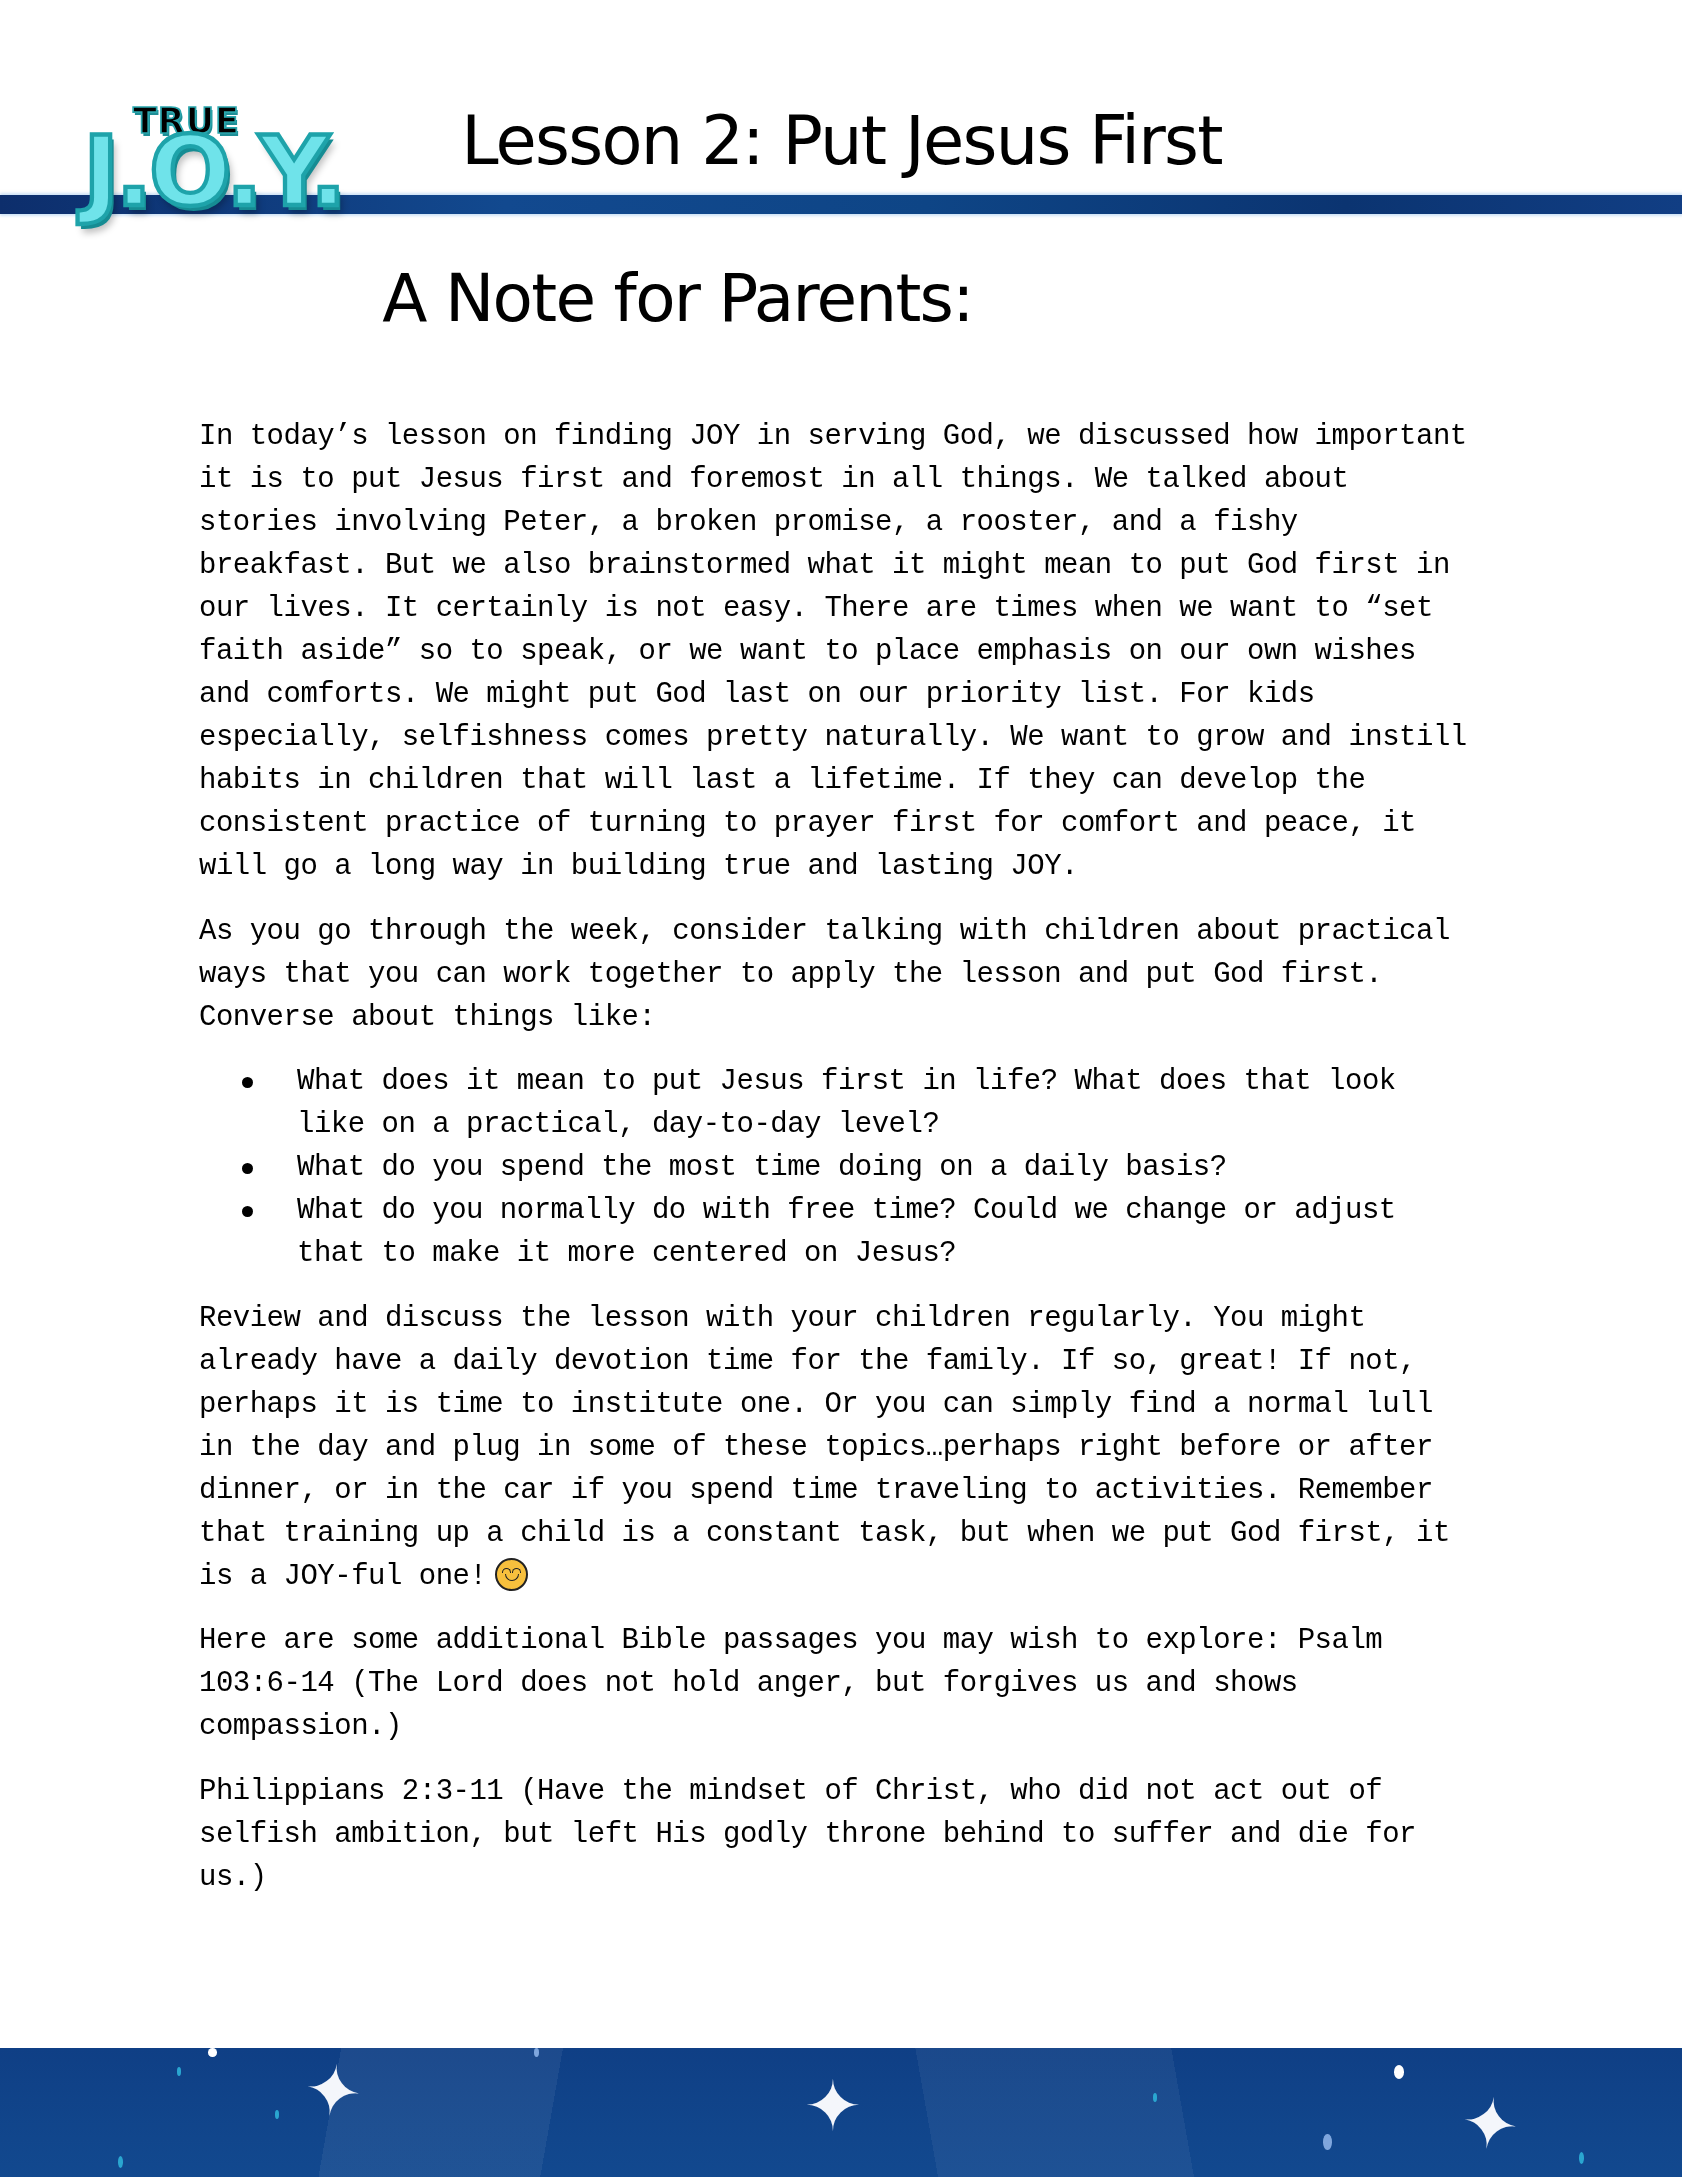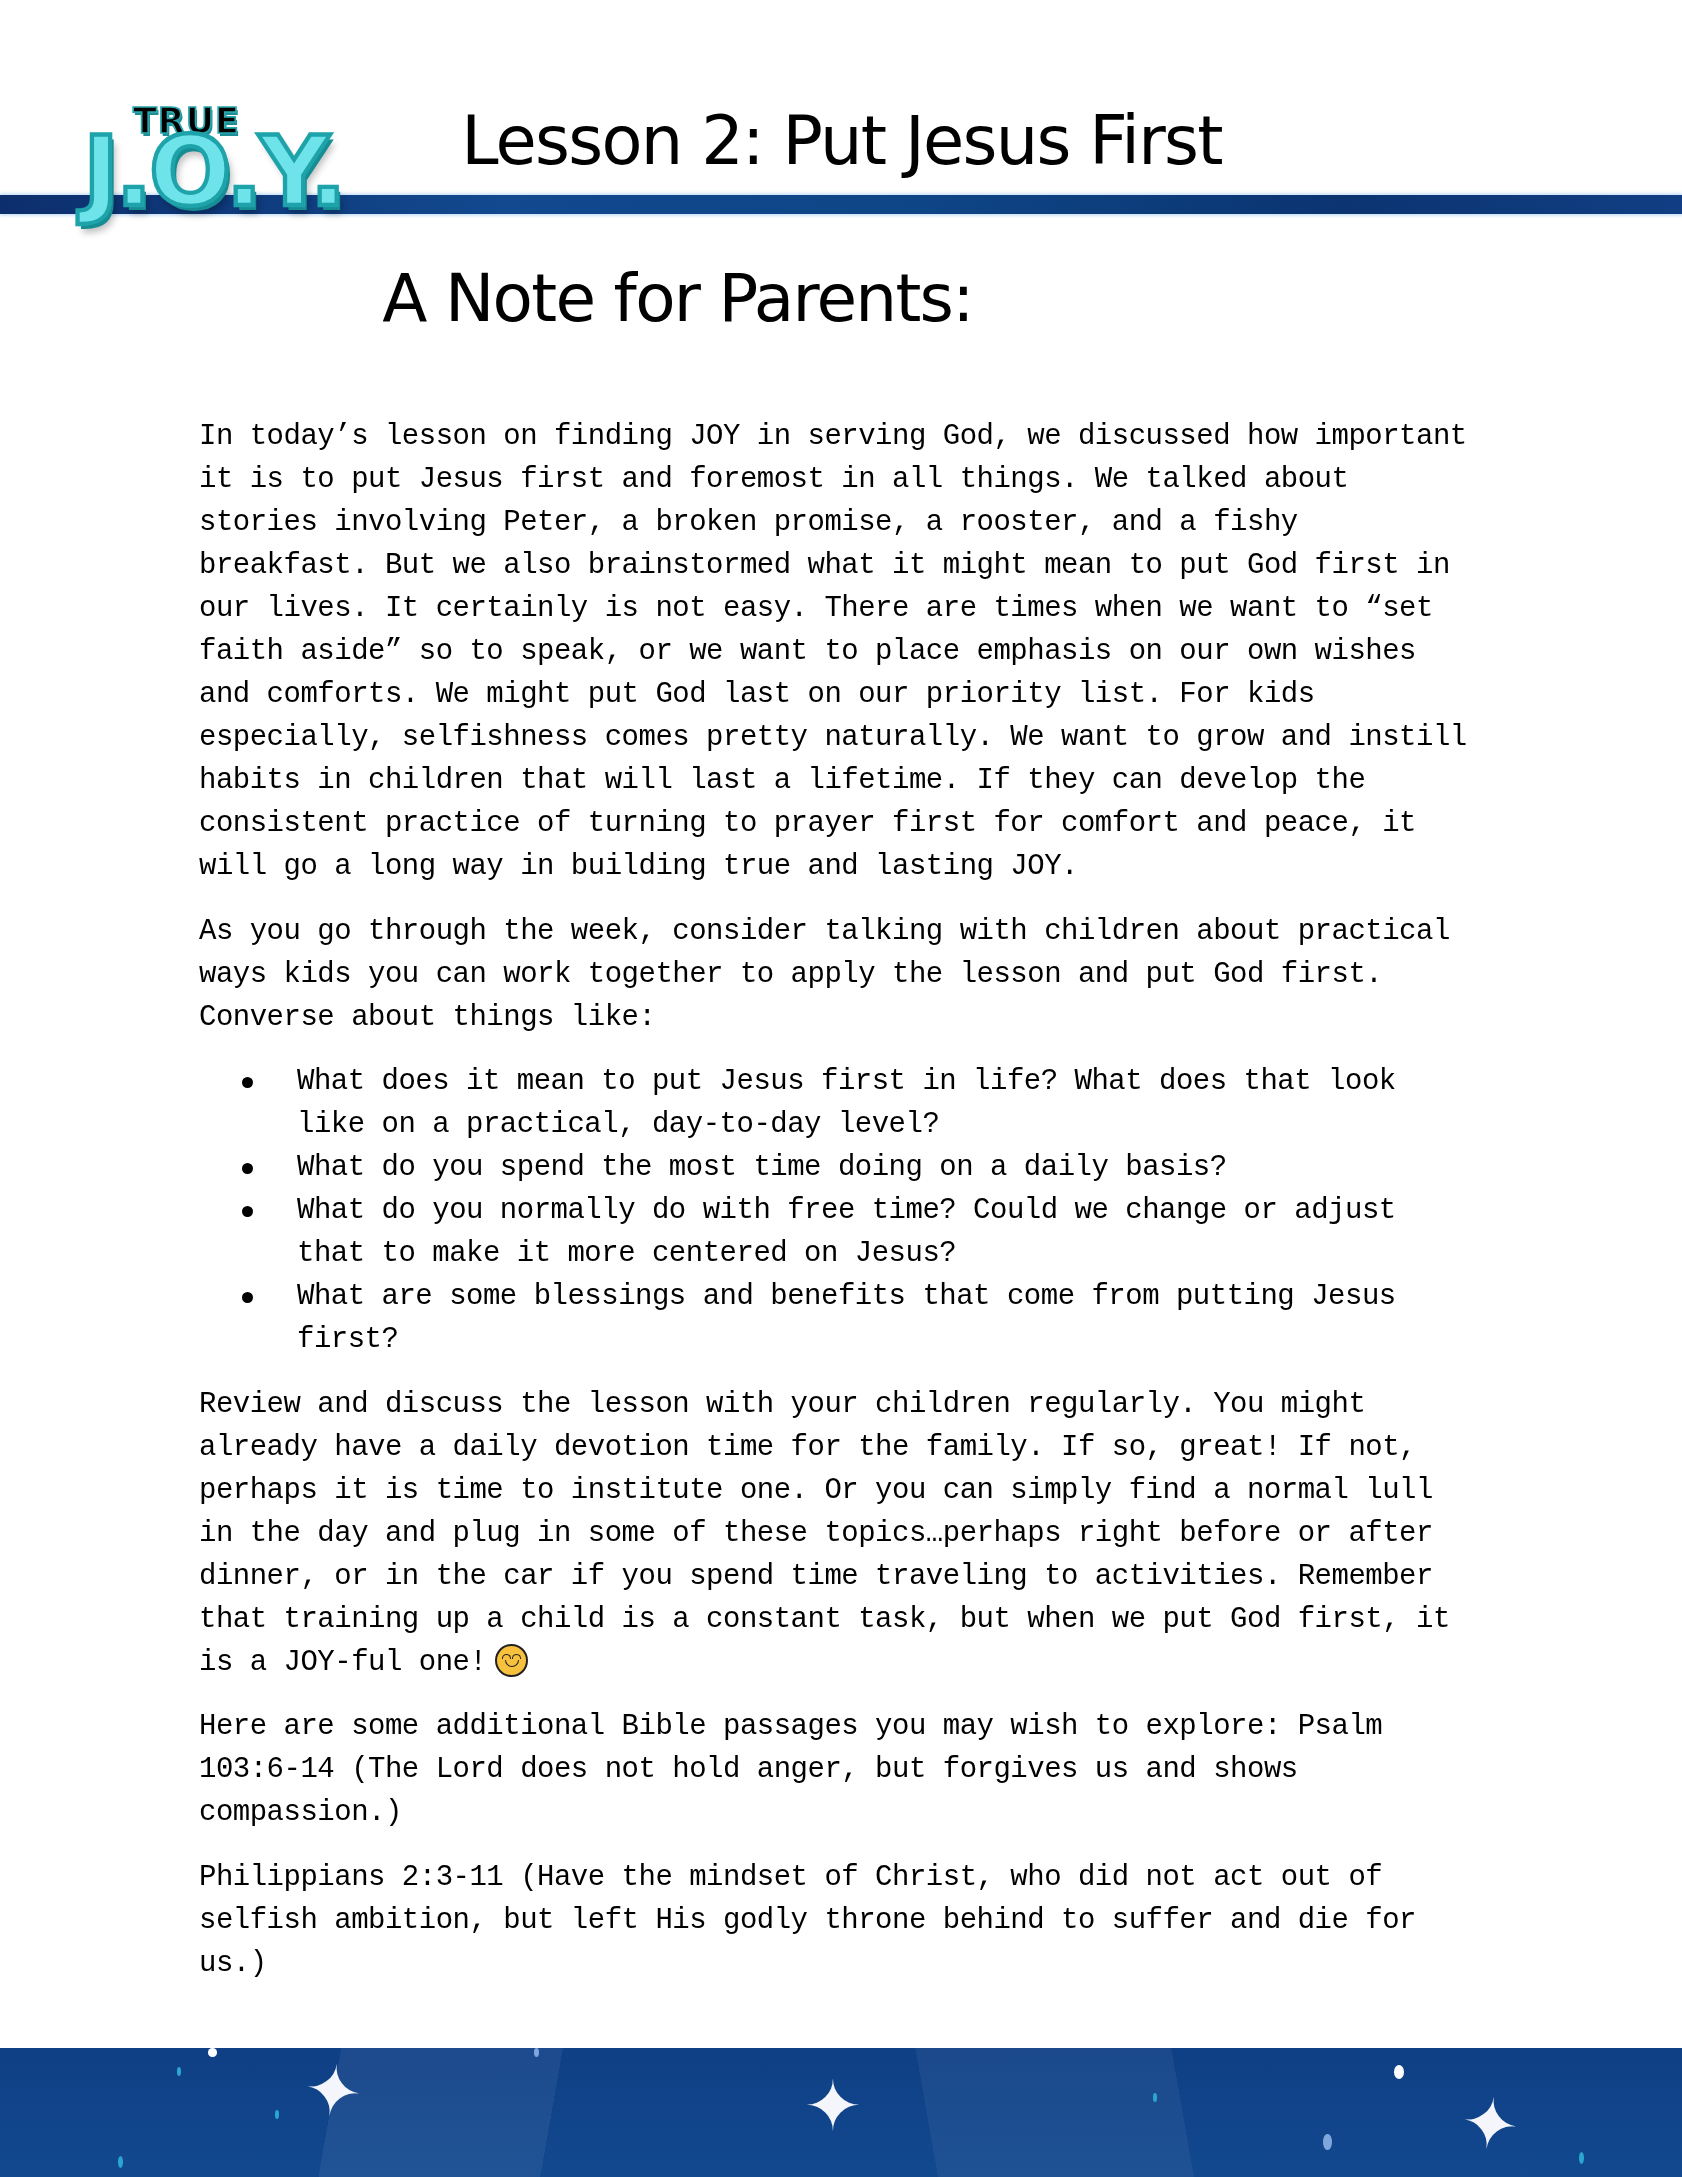--- a/index.html
+++ b/index.html
@@ -90,26 +90,25 @@
 </div>
 
 <h1 class="lesson-title" style="margin:0;">
   <span>Lesson 2: Put Jesus First</span>
 </h1>
 
 <h2 class="note-title" style="margin:0;font-weight:normal;">A Note for Parents:</h2>
 
 <div class="content">
   <p>In today’s lesson on finding JOY in serving God, we discussed how important it is to put Jesus first and foremost in all things. We talked about stories involving Peter, a broken promise, a rooster, and a fishy breakfast. But we also brainstormed what it might mean to put God first in our lives. It certainly is not easy. There are times when we want to “set faith aside” so to speak, or we want to place emphasis on our own wishes and comforts. We might put God last on our priority list. For kids especially, selfishness comes pretty naturally. We want to grow and instill habits in children that will last a lifetime. If they can develop the consistent practice of turning to prayer first for comfort and peace, it will go a long way in building true and lasting JOY.</p>
-  <p>As you go through the week, consider talking with children about practical ways kids you can work together to apply the lesson and put God first. Converse about things like:</p>
+  <p>As you go through the week, consider talking with children about practical ways that you can work together to apply the lesson and put God first. Converse about things like:</p>
   <ul>
     <li>What does it mean to put Jesus first in life? What does that look like on a practical, day-to-day level?</li>
     <li>What do you spend the most time doing on a daily basis?</li>
     <li>What do you normally do with free time? Could we change or adjust that to make it more centered on Jesus?</li>
-    <li>What are some blessings and benefits that come from putting Jesus first?</li>
   </ul>
   <p>
     <span>Review and discuss the lesson with your children regularly. You might already have a daily devotion time for the family. If so, great! If not, perhaps it is time to institute one. Or you can simply find a normal lull in the day and plug in some of these topics…perhaps right before or after dinner, or in the car if you spend time traveling to activities. Remember that training up a child is a constant task, but when we put God first, it is a JOY-ful one!</span><span class="emoji"><i></i></span>
   </p>
   <p>Here are some additional Bible passages you may wish to explore: Psalm 103:6-14 (The Lord does not hold anger, but forgives us and shows compassion.)</p>
   <p>Philippians 2:3-11 (Have the mindset of Christ, who did not act out of selfish ambition, but left His godly throne behind to suffer and die for us.)</p>
 </div>
 
 <div class="footer-band">
   <div class="star" style="left:304px; top:8.6px; transform:rotate(8deg);">✦</div>

